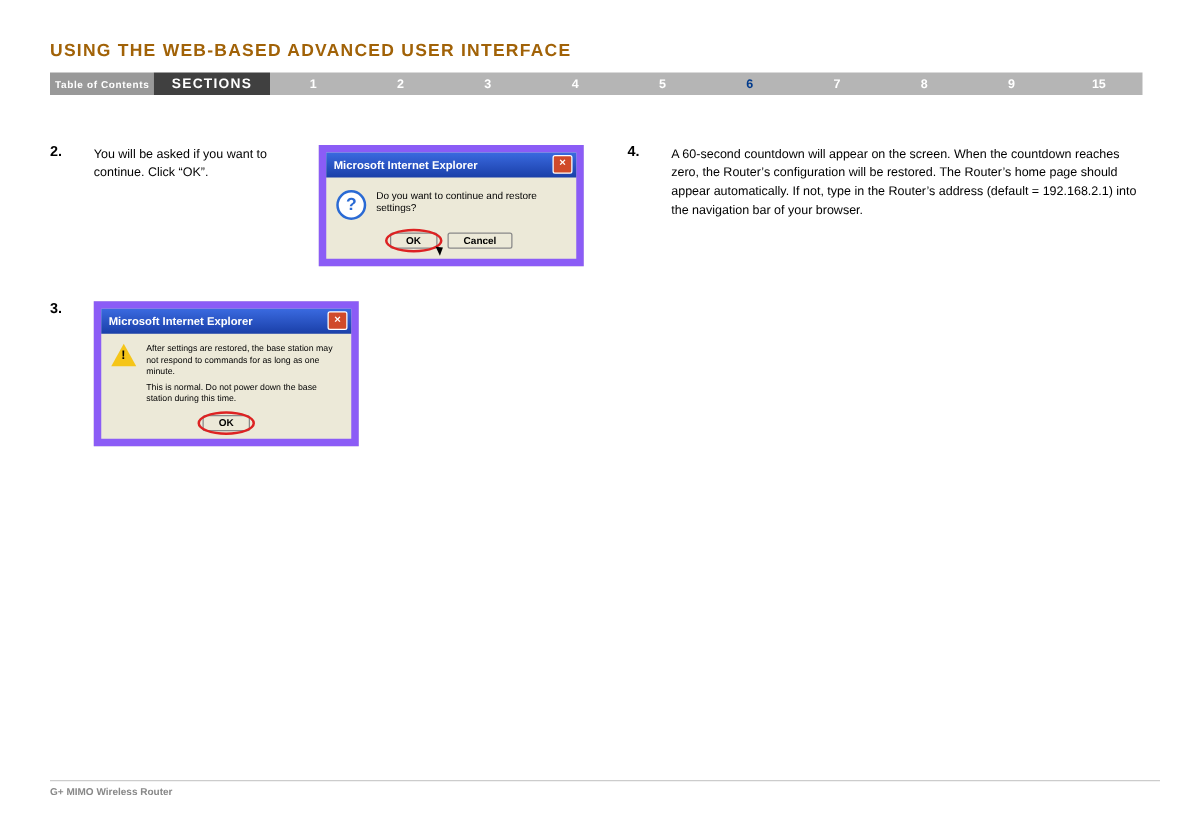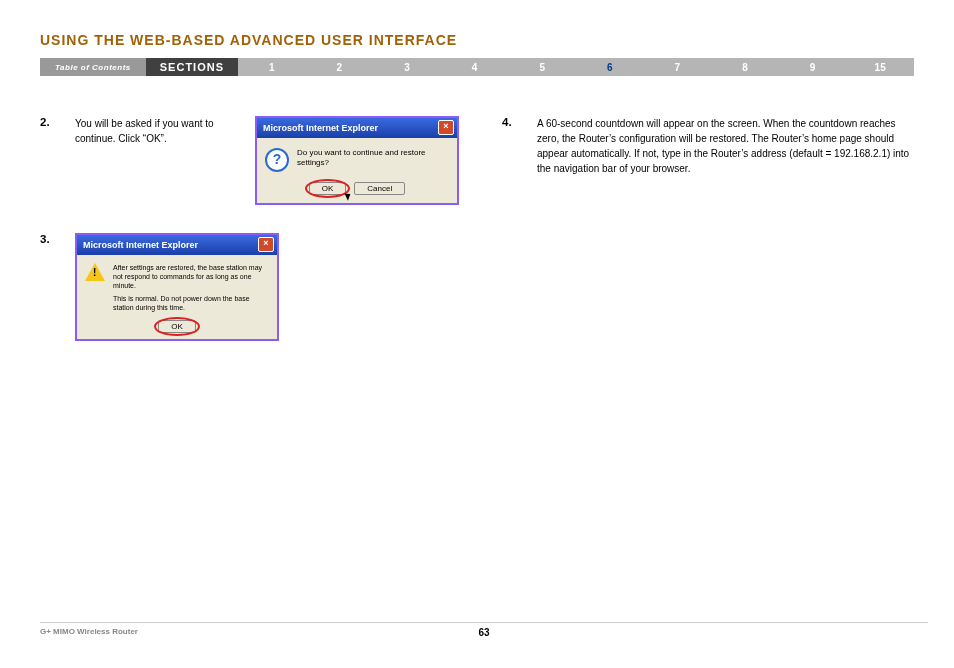--- a/index.html
+++ b/index.html
@@ -31,24 +31,23 @@
     align-items: stretch;
     height: 18px;
     font-size: 10px;
     font-weight: bold;
     color: #fff;
   }
   .navbar .toc {
     background: #999;
     display: flex;
     align-items: center;
-    padding: 0 15px;
+    padding: 0 4px;
     font-size: 8px;
     letter-spacing: 0.5px;
-    font-style: italic;
   }
   .navbar .sections-label {
     background: #404040;
     display: flex;
     align-items: center;
     padding: 0 14px;
     letter-spacing: 1px;
     font-size: 11px;
   }
   .navbar .sections {
@@ -94,21 +93,21 @@
   .step-text {
     font-size: 10px;
     line-height: 1.5;
     color: #000;
   }
   .step-text-narrow { width: 160px; }
   .step-text-wide { flex: 1; }
 
   
   .dialog {
-    border: 2px solid #8b5cf6;
+    border: 6px solid #8b5cf6;
     background: #ece9d8;
     font-family: Tahoma, Arial, sans-serif;
     width: 200px;
   }
   .dialog .titlebar {
     background: linear-gradient(#3a6ae0, #1a3fa8);
     color: #fff;
     font-size: 9px;
     font-weight: bold;
     padding: 2px 3px 3px 6px;
@@ -170,20 +169,21 @@
   .dialog .msg {
     font-size: 8px;
     line-height: 1.3;
     color: #000;
   }
   .dialog .btn-row {
     display: flex;
     justify-content: center;
     gap: 8px;
     margin-top: 4px;
+    font-weight: bold;
   }
   .dialog .btn {
     font-size: 8px;
     padding: 1px 12px;
     background: #ece9d8;
     border: 1px solid #888;
     border-radius: 2px;
     position: relative;
   }
   .dialog .btn.circled::before {
@@ -311,17 +311,16 @@
         <div class="step-num">4.</div>
         <div class="step-text step-text-wide">A 60-second countdown will appear on the screen. When the countdown reaches zero, the Router’s configuration will be restored. The Router’s home page should appear automatically. If not, type in the Router’s address (default = 192.168.2.1) into the navigation bar of your browser.</div>
       </div>
     </div>
   </div>
 
   <div class="footer">
     <div class="footer-line"></div>
     <div class="footer-row">
       <div class="prod">G+ MIMO Wireless Router</div>
-      <div class="pnum">63</div>
       <div class="spacer"></div>
     </div>
   </div>
 </div>
 
 </body></html>

